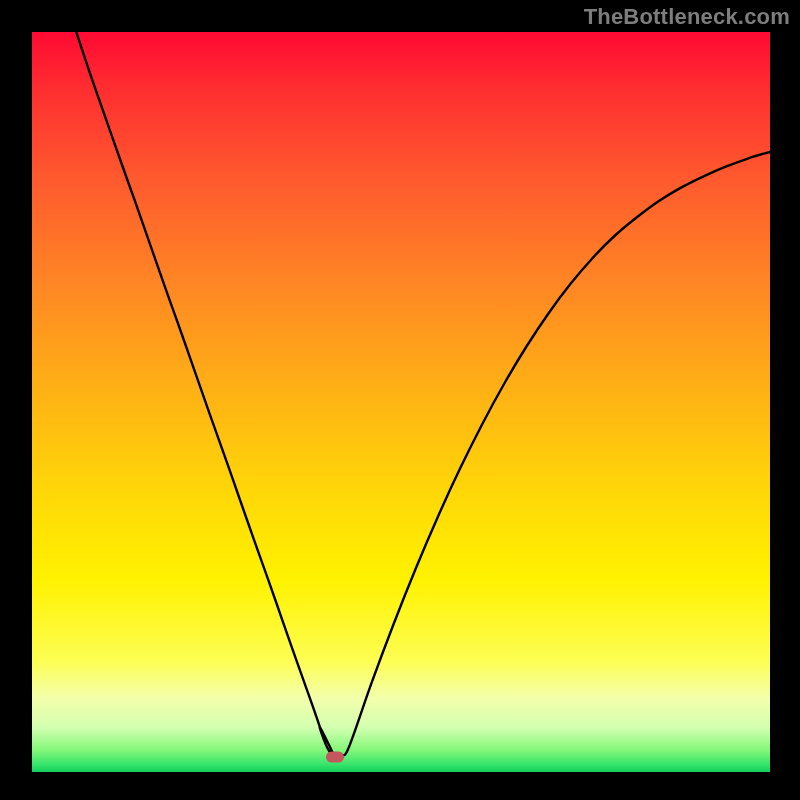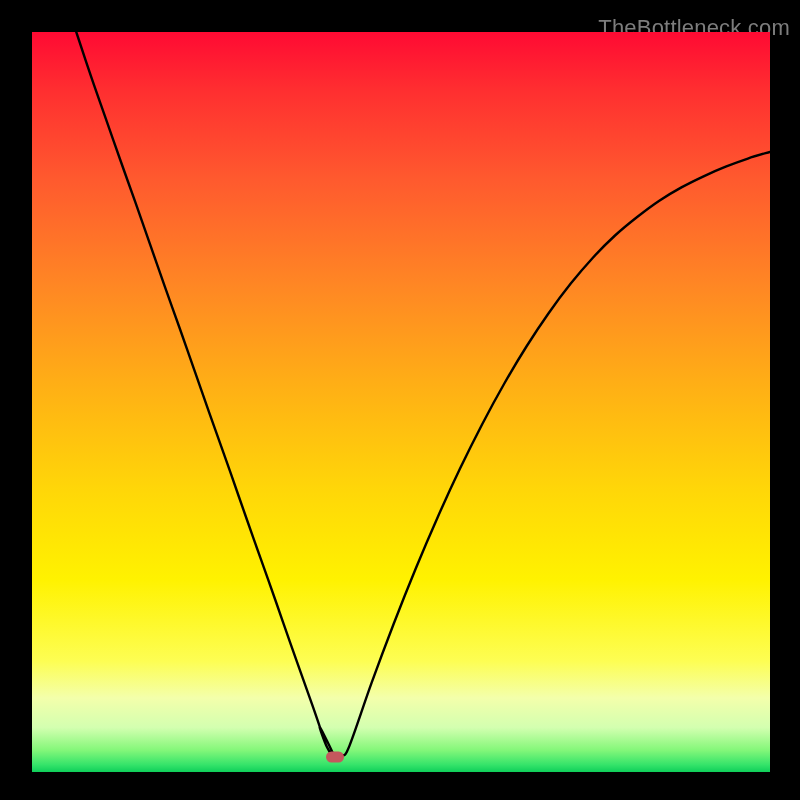--- a/index.html
+++ b/index.html
@@ -46,22 +46,21 @@
       #0fcf5a 100%
     );
   }
   .branding {
     position: absolute;
     top: 4px;
     right: 10px;
     color: #7d7d7d;
     font-size: 22px;
     letter-spacing: 0.2px;
-    font-weight: 400;
-    margin-top: 11px;
+    font-weight: 700;
   }
   .curve-svg {
     position: absolute;
     inset: 0;
     width: 100%;
     height: 100%;
   }
   .marker {
     position: absolute;
     width: 18px;

